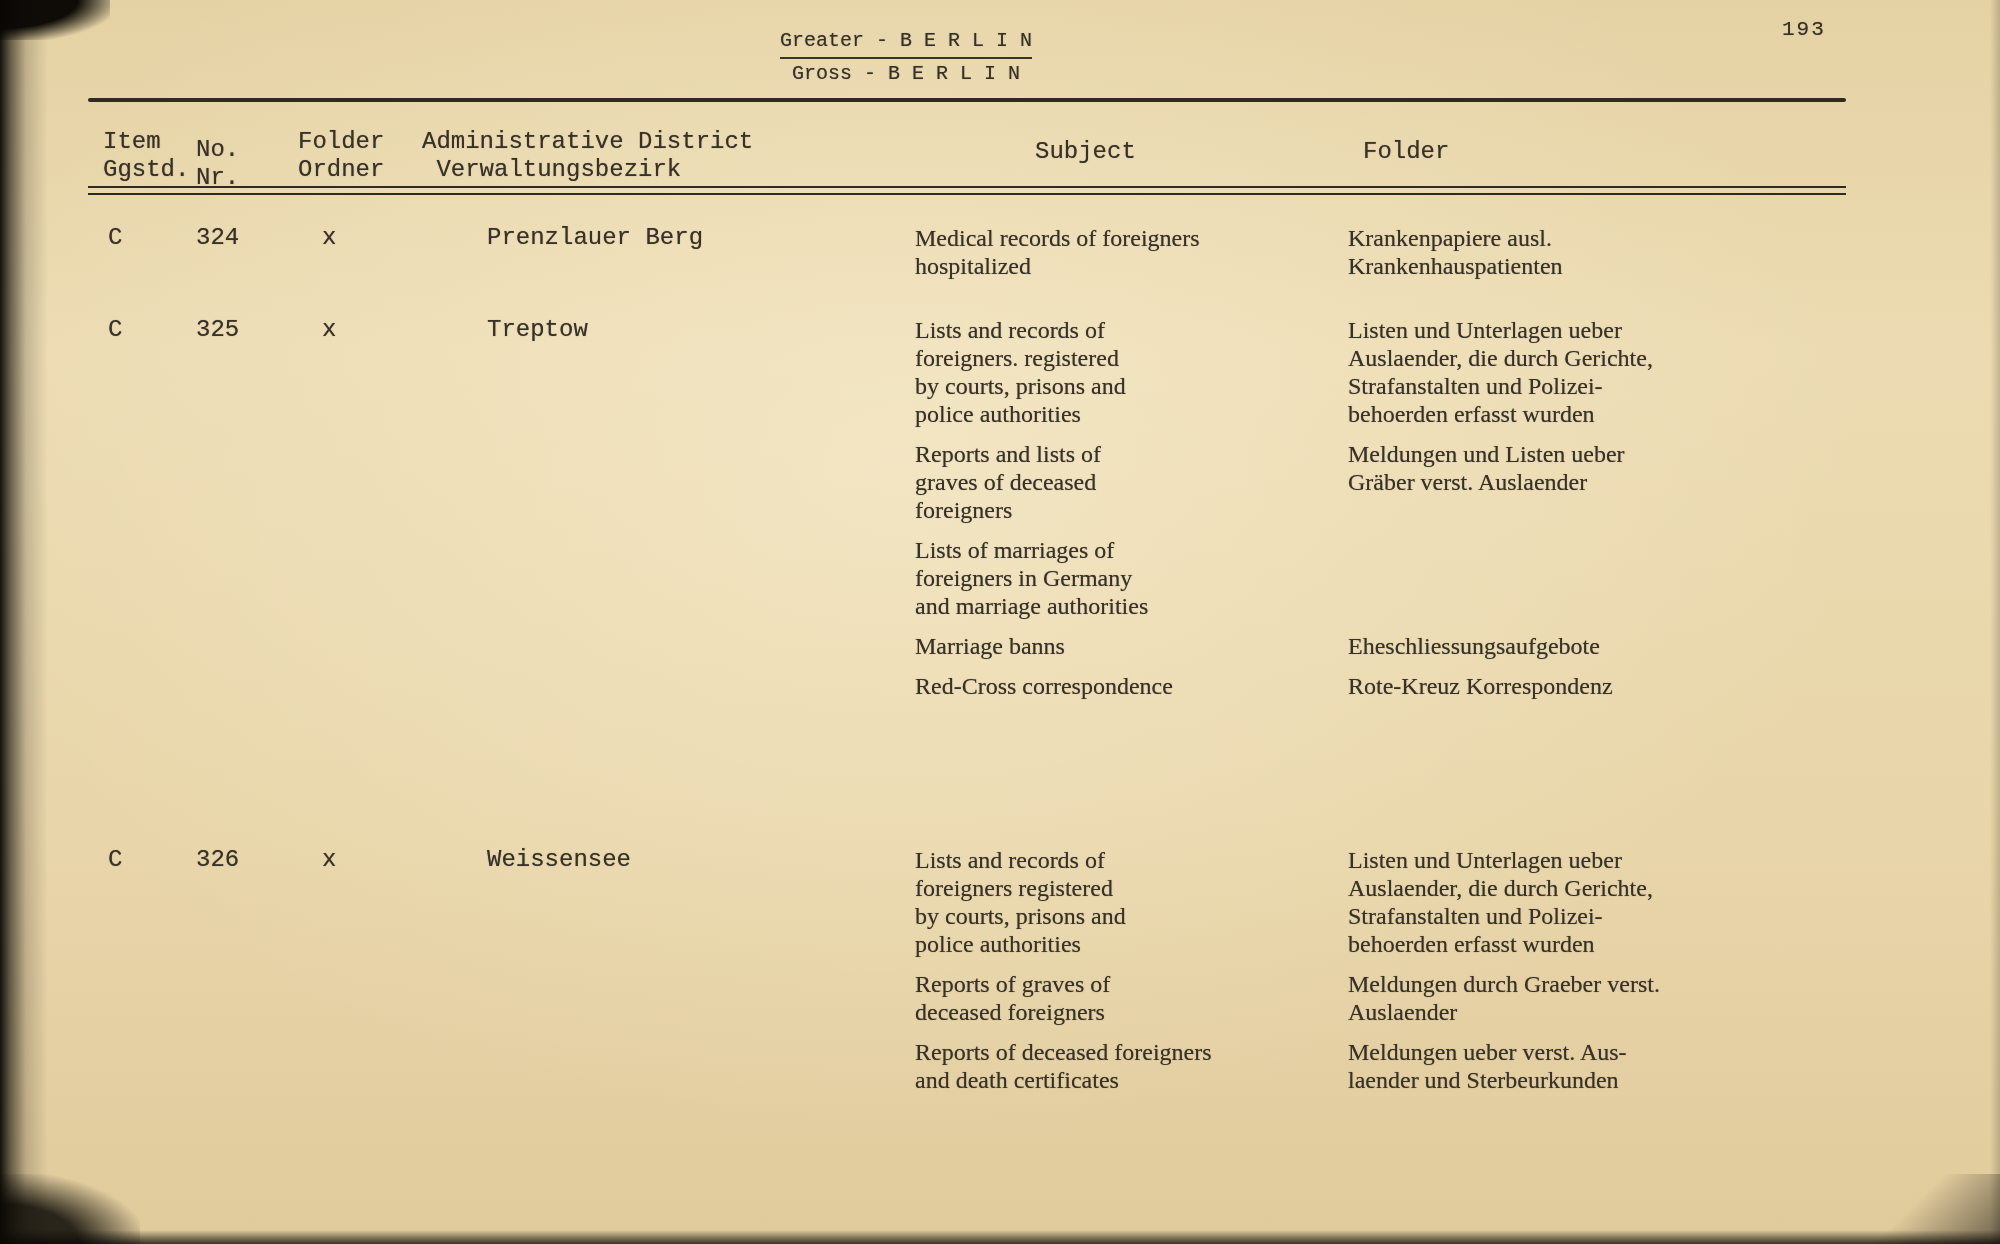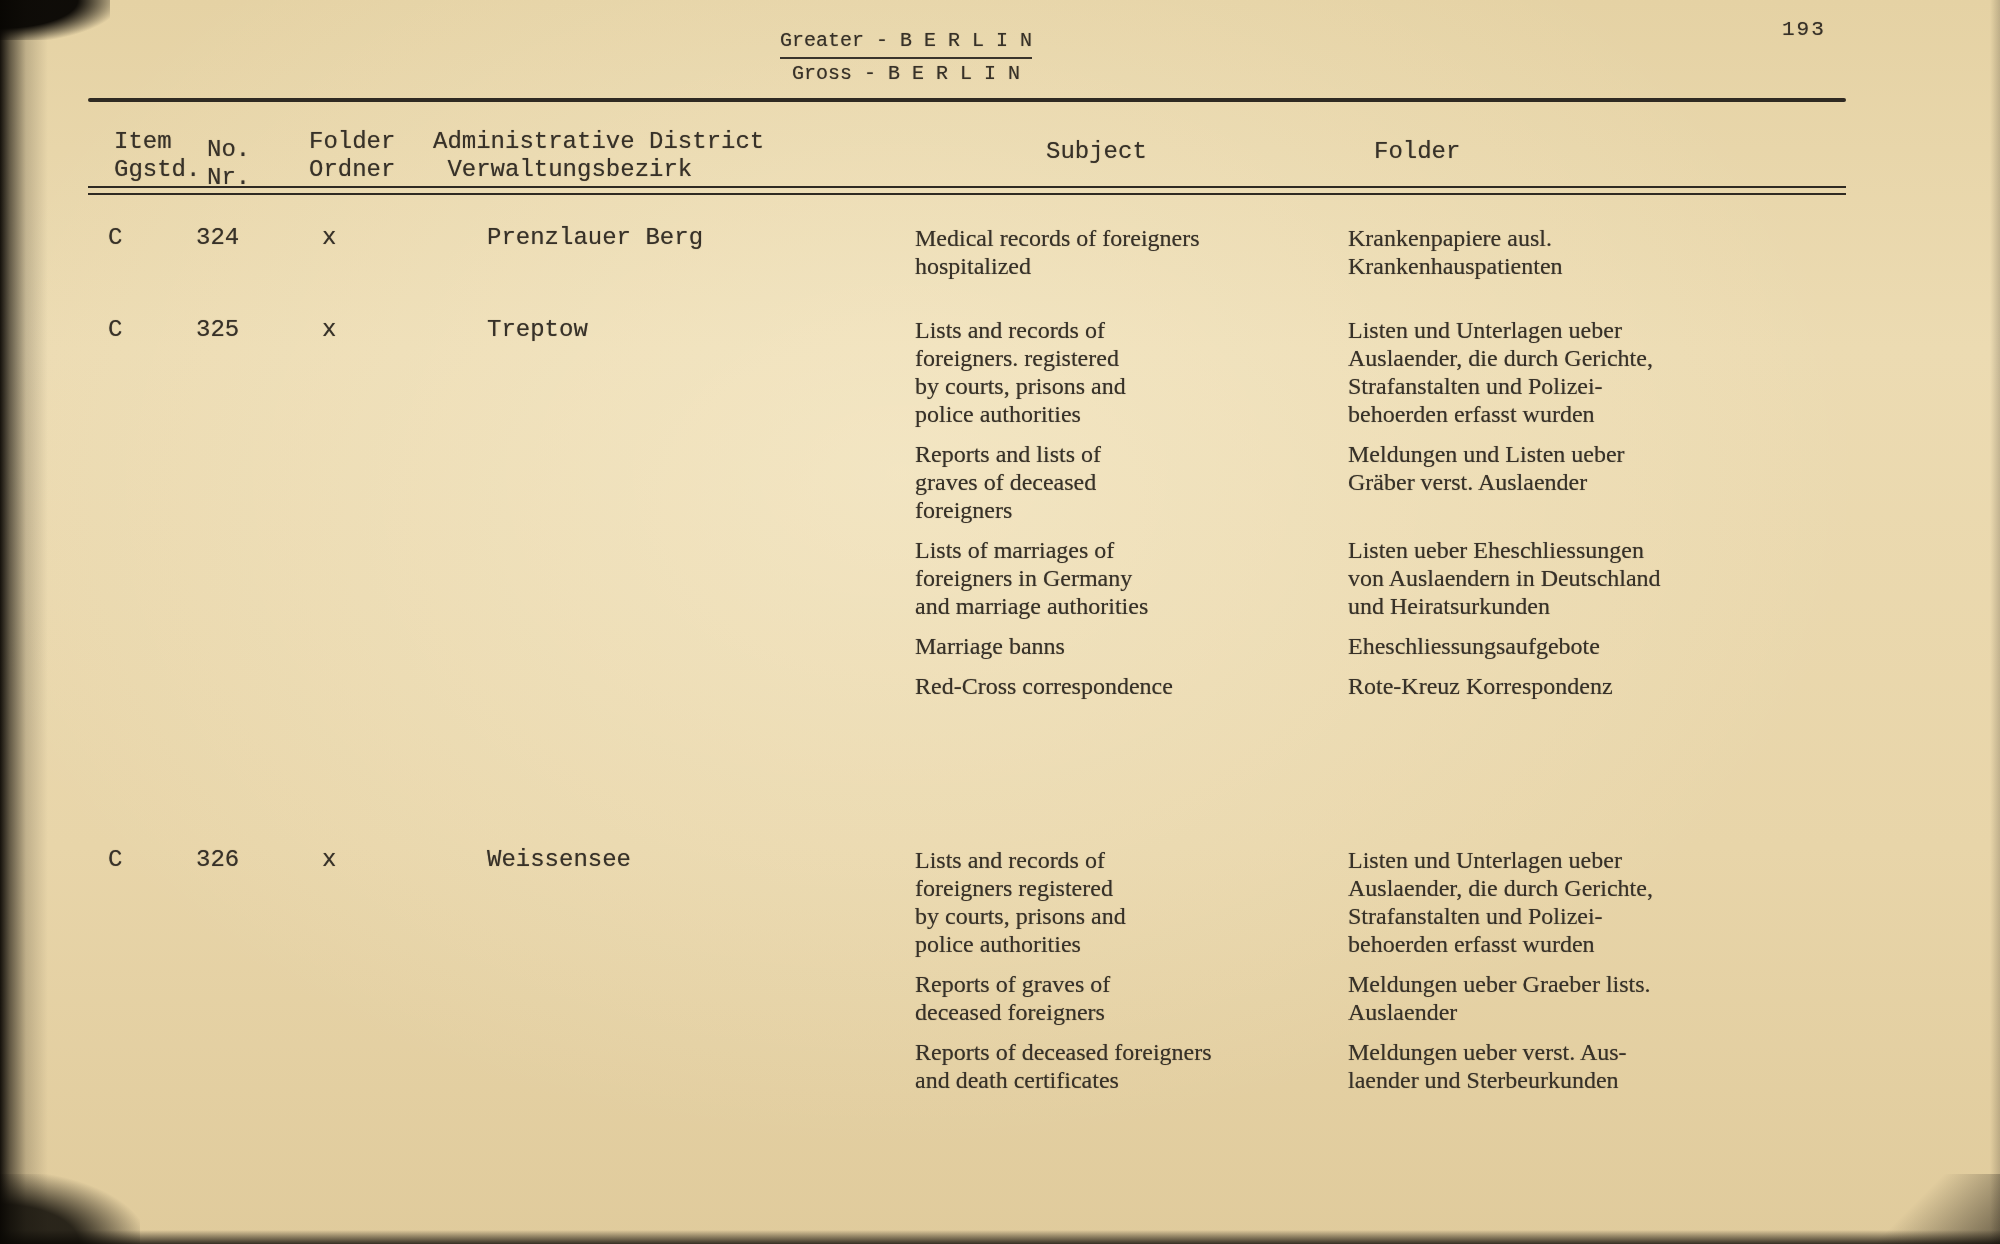--- a/index.html
+++ b/index.html
@@ -34,21 +34,21 @@
   .page-number{position:absolute;left:1782px;top:18px;font-size:21px;letter-spacing:2px;}
 
   .title{position:absolute;left:750px;top:26px;width:312px;text-align:center;font-size:20px;line-height:30px;}
   .title .u{display:inline-block;border-bottom:2.5px solid #3a342b;padding-bottom:1px;}
 
   .rule-top{position:absolute;left:88px;top:98px;width:1758px;height:3.5px;background:#2f2a22;border-radius:2px;}
   .rule-double{position:absolute;left:88px;top:186px;width:1758px;height:9px;
     border-top:2.5px solid #2f2a22;border-bottom:2px solid #2f2a22;}
 
   .headers{position:absolute;left:0;top:128px;width:2000px;font-size:24px;line-height:28px;}
-  .headers span{position:absolute;white-space:pre;margin-left:11px;}
+  .headers span{position:absolute;white-space:pre;}
   .h-item{left:103px;top:0;}
   .h-no{left:196px;top:8px;}
   .h-folder{left:298px;top:0;}
   .h-district{left:422px;top:0;}
   .h-subject{left:1035px;top:10px;}
   .h-betreff{left:1363px;top:10px;}
 
   .row{position:absolute;left:0;width:2000px;font-size:24px;line-height:28px;}
   .row > span{position:absolute;white-space:pre;}
   .c-item{left:108px;top:0;}
@@ -125,23 +125,20 @@
         <div class="subject">Reports and lists of
 graves of deceased
 foreigners</div>
         <div class="betreff">Meldungen und Listen ueber
 Gräber verst. Auslaender</div>
       </div>
       <div class="entry">
         <div class="subject">Lists of marriages of
 foreigners in Germany
 and marriage authorities</div>
-        <div class="betreff">Listen ueber Eheschliessungen
-von Auslaendern in Deutschland
-und Heiratsurkunden</div>
       </div>
       <div class="entry">
         <div class="subject">Marriage banns</div>
         <div class="betreff">Eheschliessungsaufgebote</div>
       </div>
       <div class="entry">
         <div class="subject">Red-Cross correspondence</div>
         <div class="betreff">Rote-Kreuz Korrespondenz</div>
       </div>
     </div>
@@ -159,21 +156,21 @@
 by courts, prisons and
 police authorities</div>
         <div class="betreff">Listen und Unterlagen ueber
 Auslaender, die durch Gerichte,
 Strafanstalten und Polizei-
 behoerden erfasst wurden</div>
       </div>
       <div class="entry">
         <div class="subject">Reports of graves of
 deceased foreigners</div>
-        <div class="betreff">Meldungen ueber Graeber lists.
+        <div class="betreff">Meldungen durch Graeber verst.
 Auslaender</div>
       </div>
       <div class="entry">
         <div class="subject">Reports of deceased foreigners
 and death certificates</div>
         <div class="betreff">Meldungen ueber verst. Aus-
 laender und Sterbeurkunden</div>
       </div>
     </div>
   </div>

